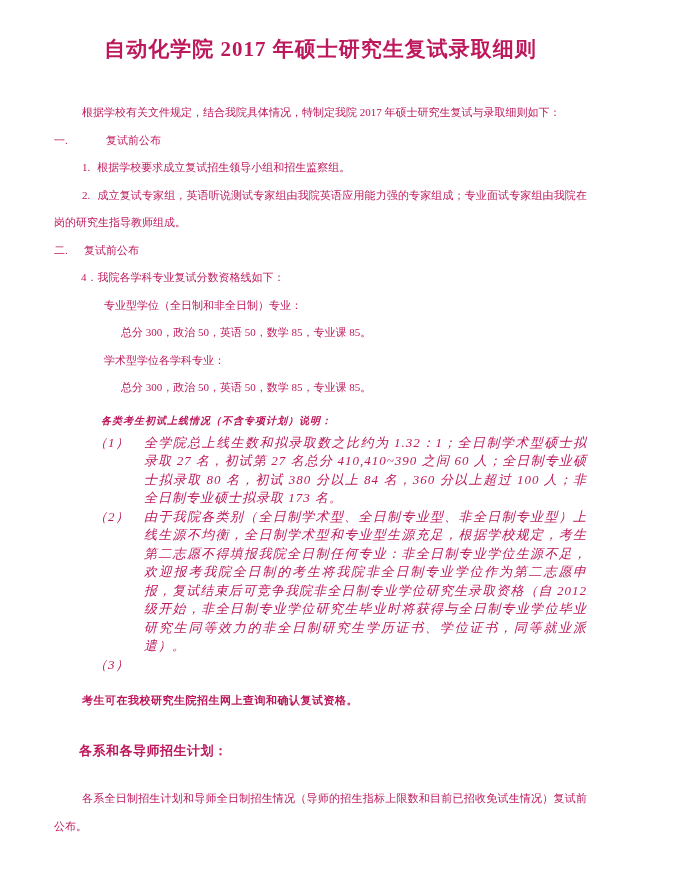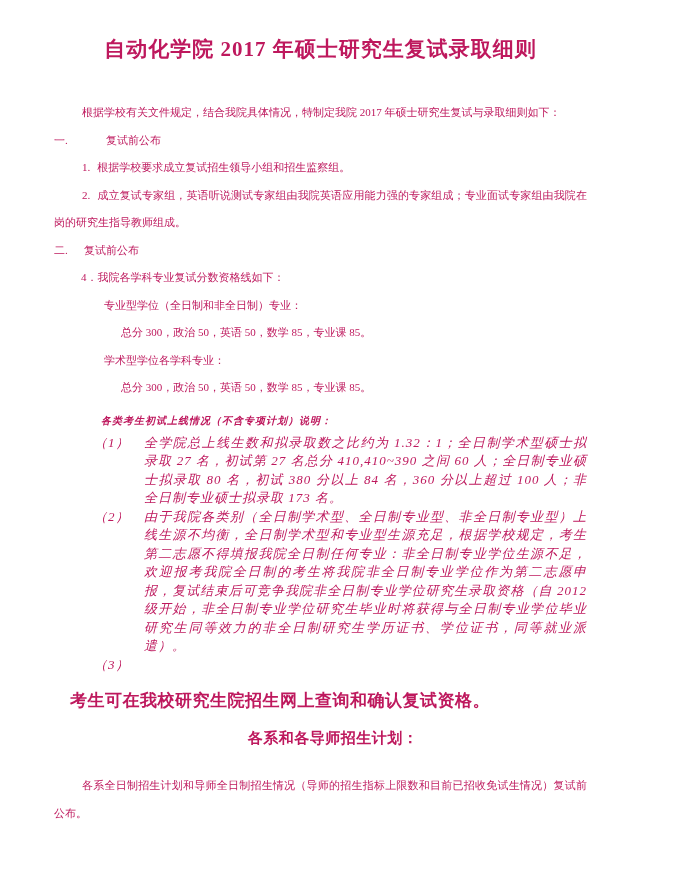--- a/index.html
+++ b/index.html
@@ -27,22 +27,22 @@
     font-family:"Liberation Serif", serif;font-style:italic;}
   .note-heading{
     font-size:10px;font-weight:bold;line-height:22px;
     margin:0 0 2px 7px;letter-spacing:1px;
   }
   .note-item{display:flex;font-size:13px;line-height:18.5px;letter-spacing:1px;}
   .note-num{flex:0 0 50px;}
   .note-text{flex:1;margin:0;text-align:justify;}
   .note-bold{font-weight:normal;}
   .bold-sans{font-family:"Liberation Sans", sans-serif;font-weight:bold;}
-  .confirm-line{margin:13px 0 0 16px;font-size:17px;line-height:27.5px;letter-spacing:0.5px;}
-  .plan-heading{margin:9px 0 0 25px;font-size:15px;line-height:27.5px;letter-spacing:0.5px;text-align:center;}
+  .confirm-line{margin:13px 0 0 28px;font-size:11px;line-height:27.5px;letter-spacing:0.5px;}
+  .plan-heading{margin:22px 0 0 25px;font-size:13px;line-height:27.5px;letter-spacing:0.5px;}
   .final-para{margin-top:21px;}
 </style>
 </head>
 <body>
 
 <div class="page">
 
   <h1 class="title">自动化学院 2017 年硕士研究生复试录取细则</h1>
 
   <p class="body indent justify">根据学校有关文件规定，结合我院具体情况，特制定我院 2017 年硕士研究生复试与录取细则如下：</p>

